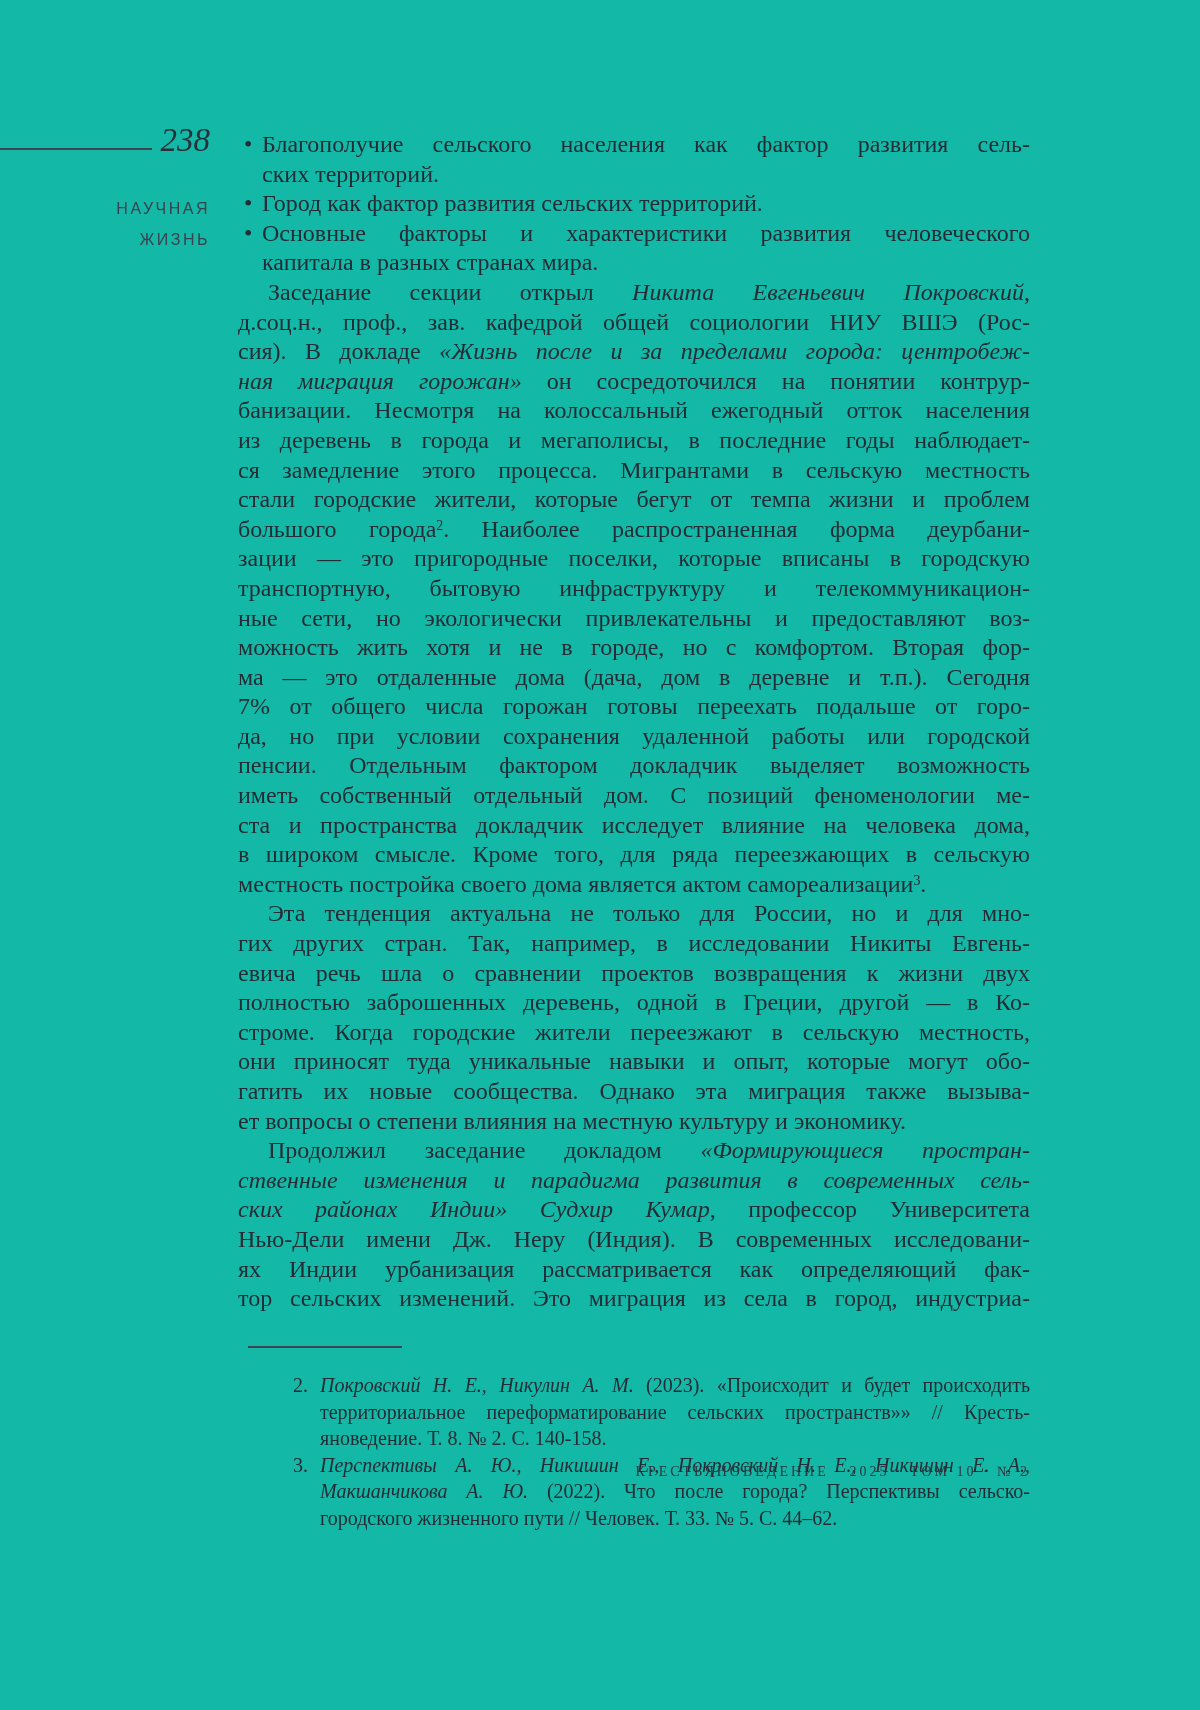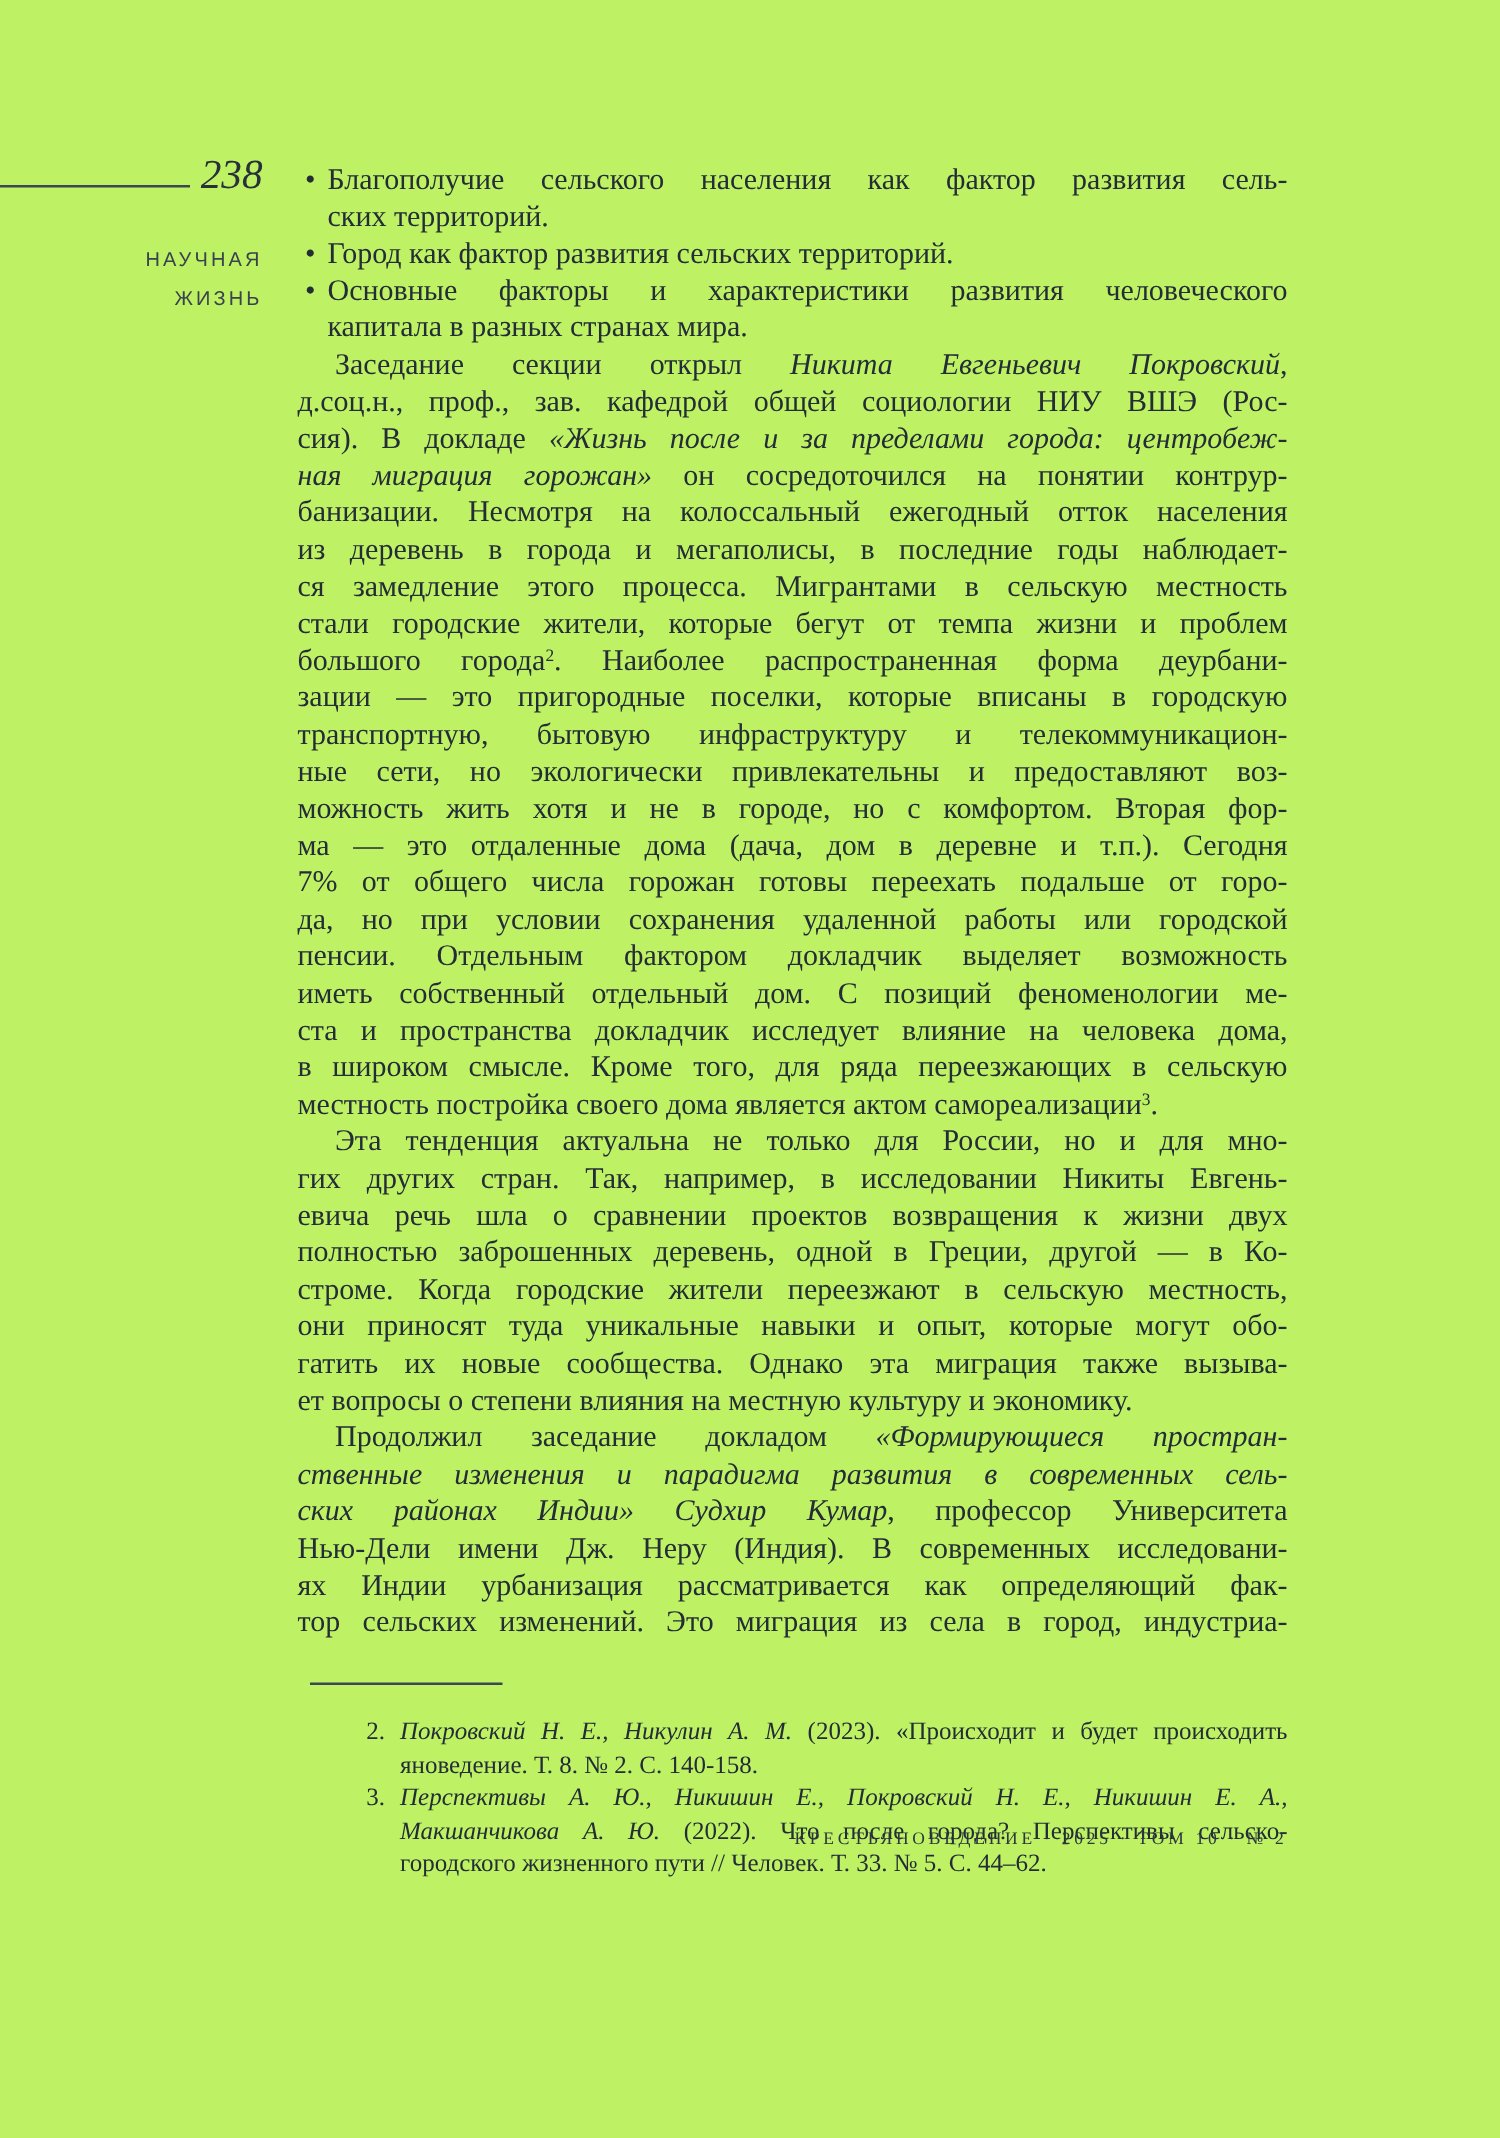--- a/index.html
+++ b/index.html
@@ -1,19 +1,19 @@
 <!DOCTYPE html>
 <html lang="ru"><head>
 <meta charset="utf-8">
 <style>
   html,body{margin:0;padding:0;background:#ffffff;}
   .page{
     position:relative;
     width:1200px;height:1710px;
-    background:#bef264;
+    background:#14b8a6;
     font-family:"Liberation Serif","DejaVu Serif",serif;
     color:#242c36;
     overflow:hidden;
   }
   .header-rule{
     position:absolute;left:0;top:148px;width:152px;height:2px;
     background:#3d4652;
   }
   .page-number{
     position:absolute;left:0;top:122px;width:210px;
@@ -127,20 +127,21 @@
         </div>
       </div>
   </div>
 
   <div class="fn-sep"></div>
   <div class="footnotes" id="footnotes">
       <div class="fnrow">
         <div class="fnmark">2.</div>
         <div class="fnbody">
           <div class="tl j"><span class="it">Покровский Н. Е., Никулин А. М.</span><span class="ro"> (2023). «Происходит и будет происходить</span></div>
+          <div class="tl j"><span class="ro">территориальное переформатирование сельских пространств»» // Кресть-</span></div>
           <div class="tl"><span class="ro">яноведение. Т. 8. № 2. С. 140-158.</span></div>
         </div>
       </div>
       <div class="fnrow">
         <div class="fnmark">3.</div>
         <div class="fnbody">
           <div class="tl j"><span class="it">Перспективы А. Ю., Никишин Е., Покровский Н. Е., Никишин Е. А.,</span></div>
           <div class="tl j"><span class="it">Макшанчикова А. Ю.</span><span class="ro"> (2022). Что после города? Перспективы сельско-</span></div>
           <div class="tl"><span class="ro">городского жизненного пути // Человек. Т. 33. № 5. С. 44–62.</span></div>
         </div>

